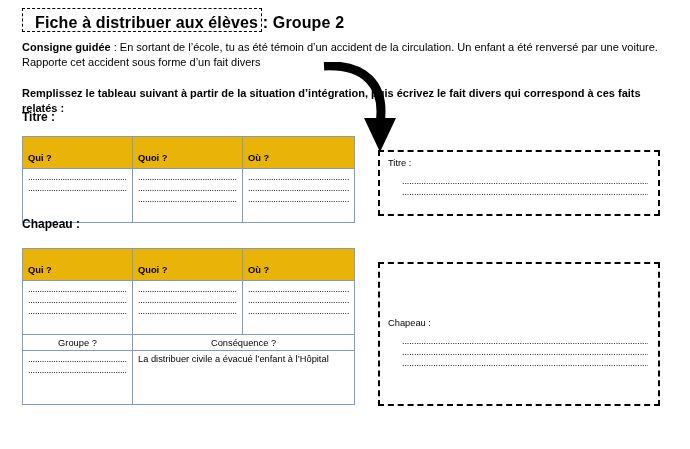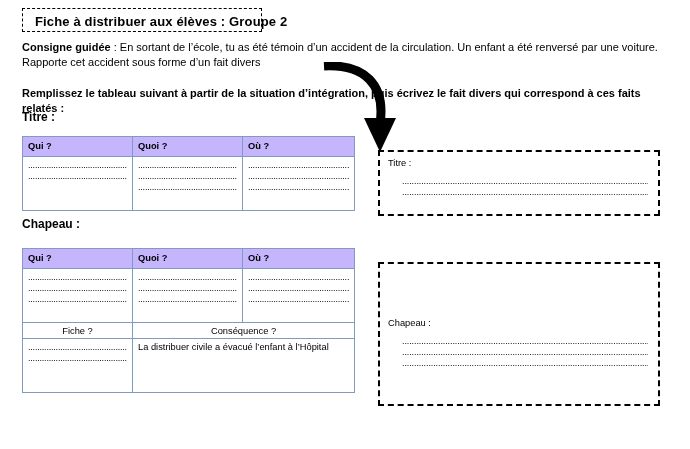--- a/index.html
+++ b/index.html
@@ -29,21 +29,21 @@
     top: 8px;
     width: 240px;
     height: 24px;
     border: 1.6px dashed #000;
     box-sizing: border-box;
   }
   .header-box .title-text {
     position: absolute;
     left: 12px;
     top: 5px;
-    font-size: 13px;
+    font-size: 16px;
     font-weight: bold;
     letter-spacing: 0.15px;
     white-space: nowrap;
   }
 
   
   .para {
     position: absolute;
     left: 22px;
     font-size: 11px;
@@ -71,24 +71,24 @@
     font-size: 9.3px;
   }
   table.grid td, table.grid th {
     border: 0.9px solid #7f9cc0;
     vertical-align: top;
     padding: 3px 5px 2px 5px;
     font-weight: normal;
     text-align: left;
   }
   table.grid th {
-    background: #c4b5fd;
+    background: #eab308;
     font-weight: bold;
     height: 13px;
-    padding-top: 4px;
+    padding-top: 16px;
   }
   .dotline {
     display: block;
     color: #000;
     font-size: 9px;
     line-height: 11px;
     letter-spacing: -0.2px;
     white-space: nowrap;
     overflow: hidden;
   }
@@ -222,21 +222,21 @@
           <span class="dotline">...................................................</span>
           <span class="dotline">...................................................</span>
         </td>
         <td class="cellfill">
           <span class="dotline">...................................................</span>
           <span class="dotline">...................................................</span>
           <span class="dotline">...................................................</span>
         </td>
       </tr>
       <tr>
-        <td class="centered">Fiche ?</td>
+        <td class="centered">Groupe ?</td>
         <td class="centered" colspan="2">Conséquence ?</td>
       </tr>
       <tr>
         <td class="cellfill">
           <span class="dotline">...................................................</span>
           <span class="dotline">...................................................</span>
         </td>
         <td class="cellfill" colspan="2">
           <span>La distribuer civile a évacué l’enfant à l’Hôpital</span>
         </td>

